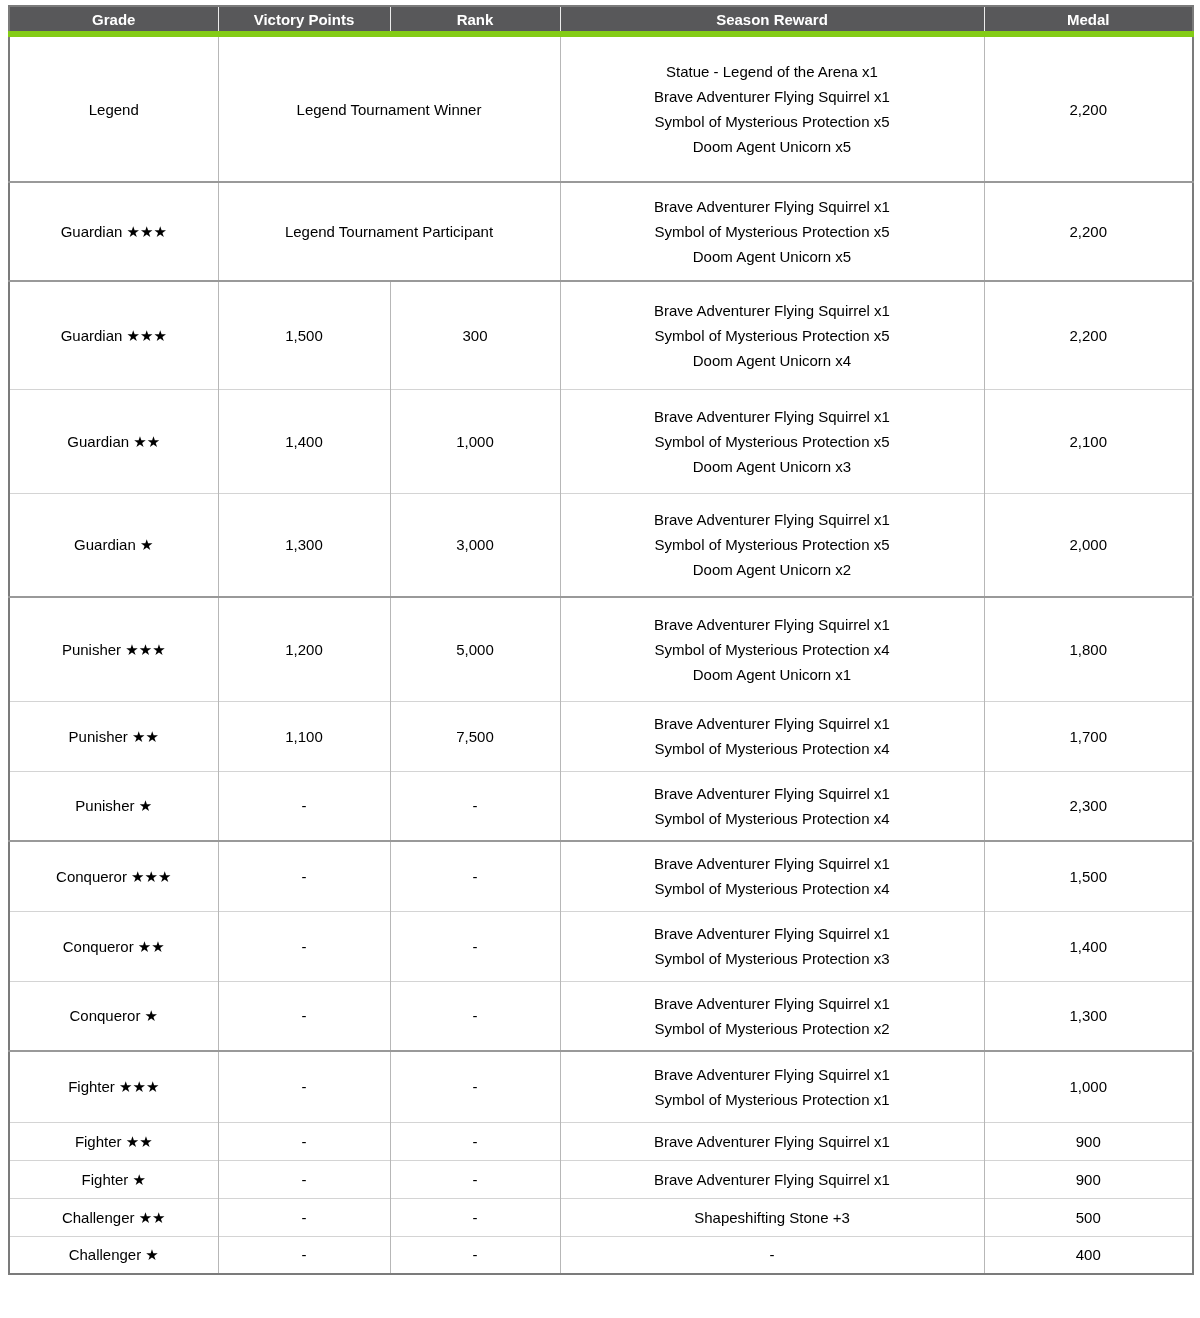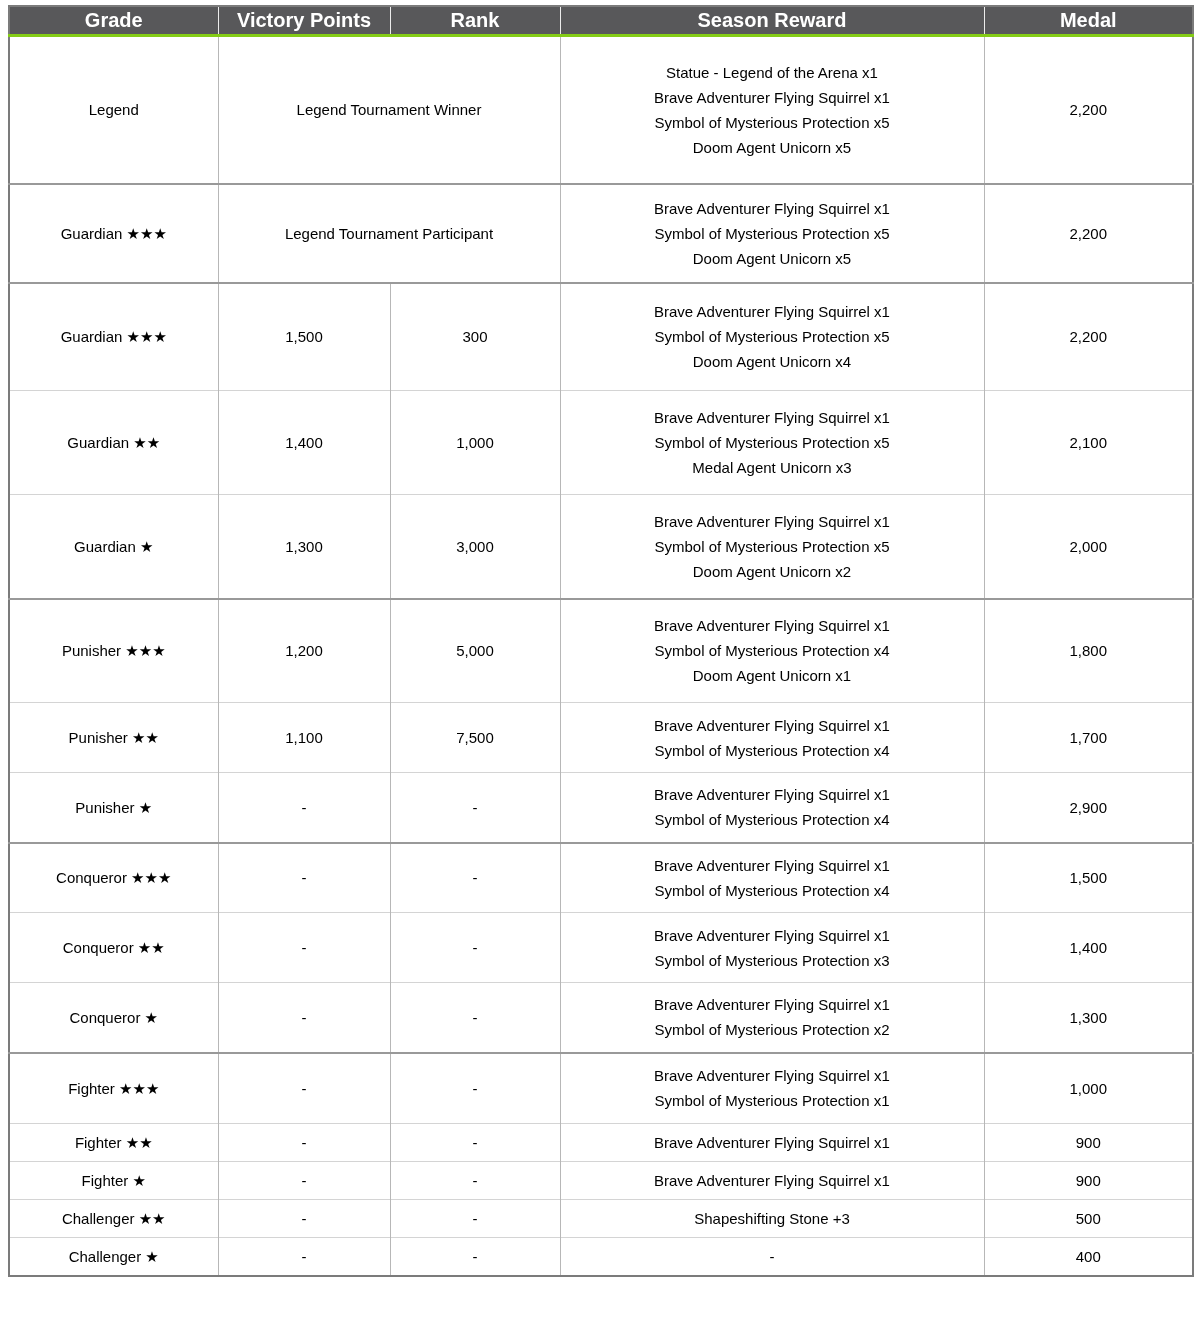--- a/index.html
+++ b/index.html
@@ -31,26 +31,26 @@
   col.c-grade  { width: 209px; }
   col.c-vp     { width: 172px; }
   col.c-rank   { width: 170px; }
   col.c-reward { width: 424px; }
   col.c-medal  { width: 209px; }
 
   thead th {
     background: var(--header-bg);
     color: var(--header-text);
     font-weight: bold;
-    font-size: 20px;
+    font-size: 15px;
     height: 28px;
     text-align: center;
     vertical-align: middle;
     border-left: 1px solid #ECECEC;
-    border-bottom: 3px solid #84cc16;
+    border-bottom: 6px solid #84cc16;
     padding: 2px 0;
   }
   thead th:first-child { border-left: none; }
 
   tbody td {
     text-align: center;
     vertical-align: middle;
     border-left: 1px solid var(--column-line);
     border-top: 1px solid var(--grid-line);
     padding: 2px 6px;
@@ -115,21 +115,21 @@
           </td>
           <td>2,200</td>
         </tr>
         <tr style="height: 104px;">
           <td>Guardian ★★</td>
           <td>1,400</td>
           <td>1,000</td>
           <td>
             <div class="reward-line">Brave Adventurer Flying Squirrel x1</div>
             <div class="reward-line">Symbol of Mysterious Protection x5</div>
-            <div class="reward-line">Medal Agent Unicorn x3</div>
+            <div class="reward-line">Doom Agent Unicorn x3</div>
           </td>
           <td>2,100</td>
         </tr>
         <tr style="height: 104px;">
           <td>Guardian ★</td>
           <td>1,300</td>
           <td>3,000</td>
           <td>
             <div class="reward-line">Brave Adventurer Flying Squirrel x1</div>
             <div class="reward-line">Symbol of Mysterious Protection x5</div>
@@ -159,21 +159,21 @@
           <td>1,700</td>
         </tr>
         <tr style="height: 70px;">
           <td>Punisher ★</td>
           <td>-</td>
           <td>-</td>
           <td>
             <div class="reward-line">Brave Adventurer Flying Squirrel x1</div>
             <div class="reward-line">Symbol of Mysterious Protection x4</div>
           </td>
-          <td>2,900</td>
+          <td>2,300</td>
         </tr>
         <tr class="group-start" style="height: 70px;">
           <td>Conqueror ★★★</td>
           <td>-</td>
           <td>-</td>
           <td>
             <div class="reward-line">Brave Adventurer Flying Squirrel x1</div>
             <div class="reward-line">Symbol of Mysterious Protection x4</div>
           </td>
           <td>1,500</td>

